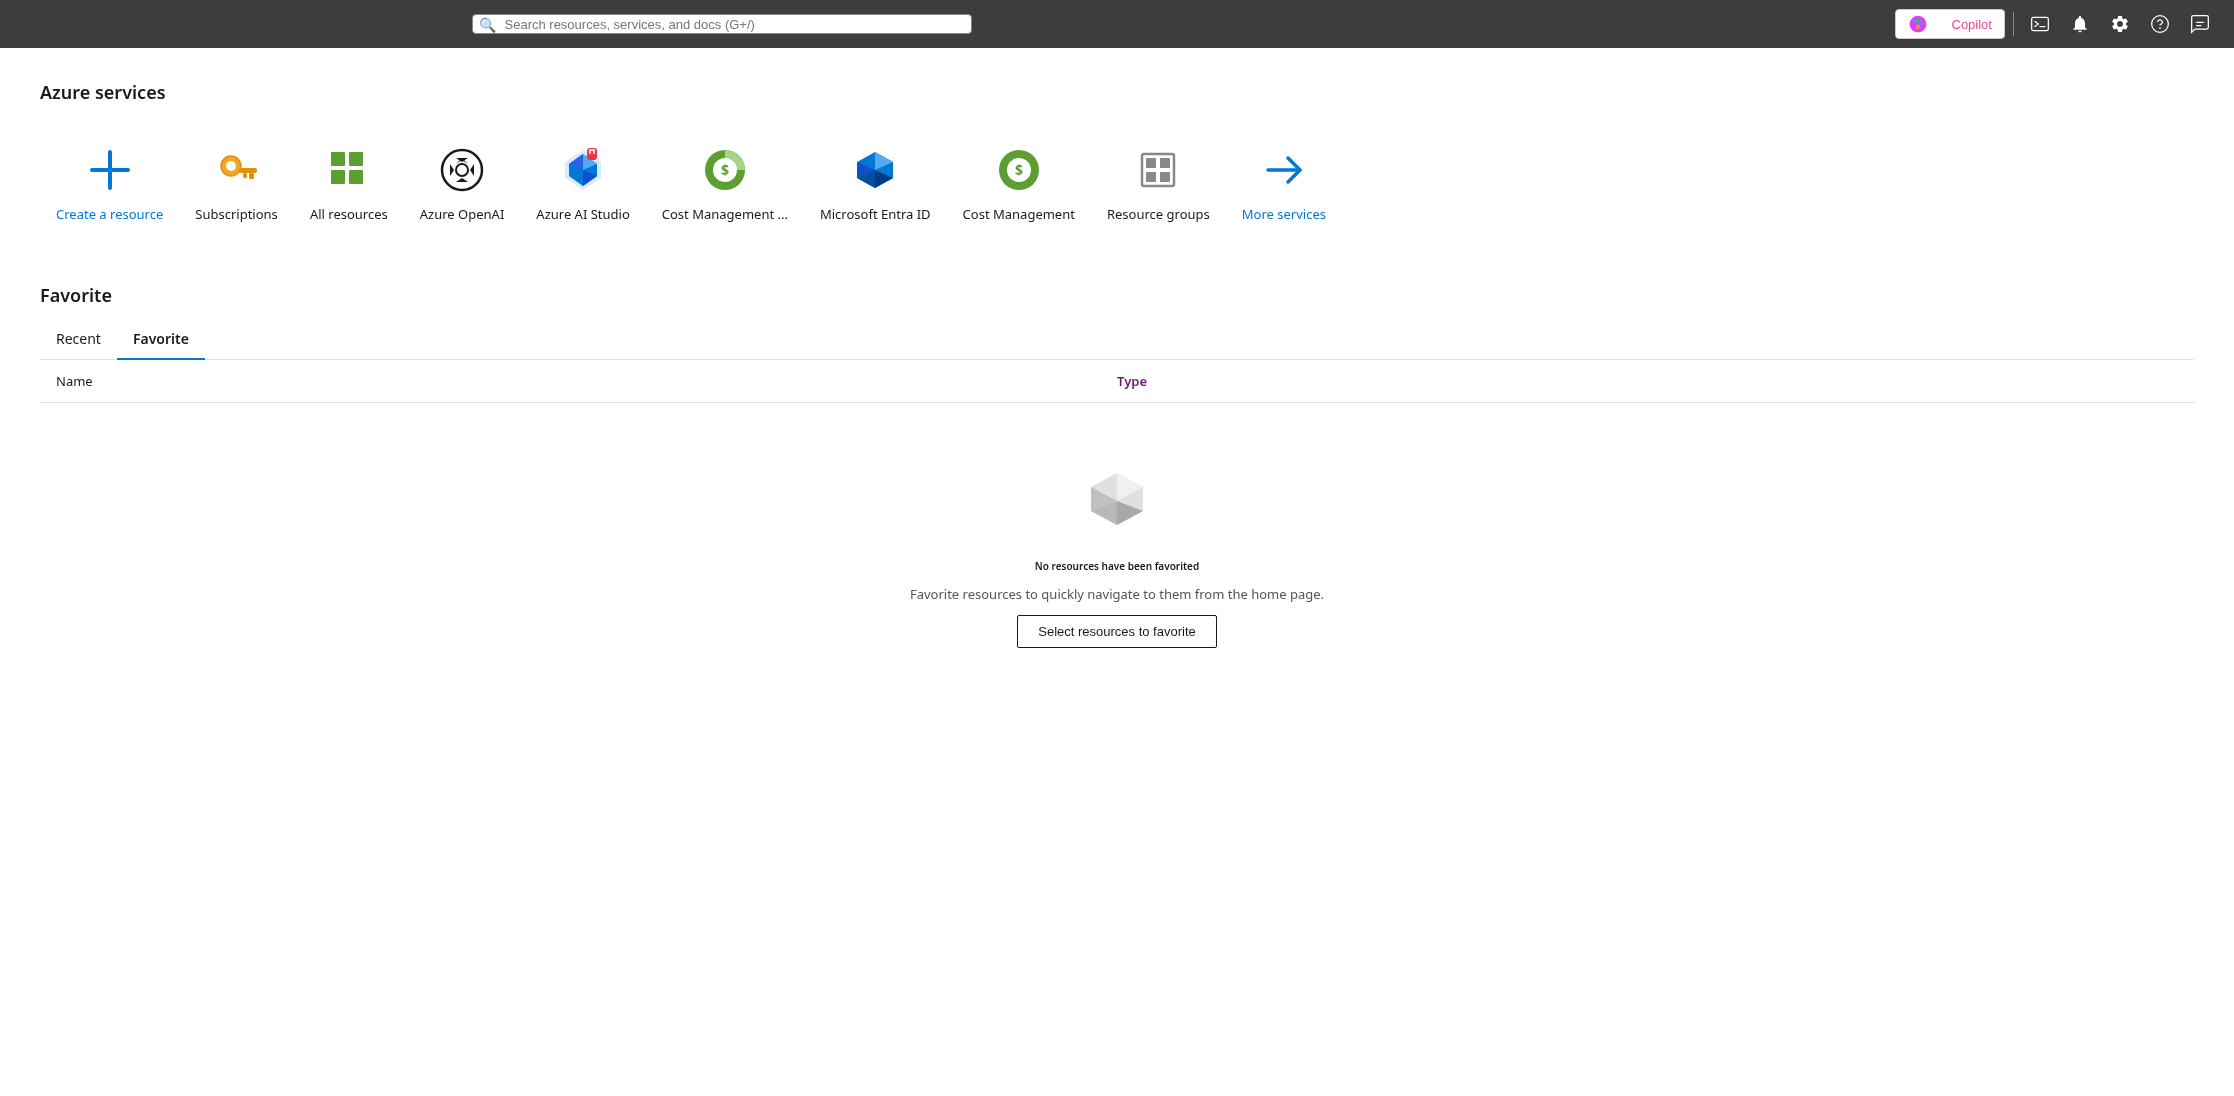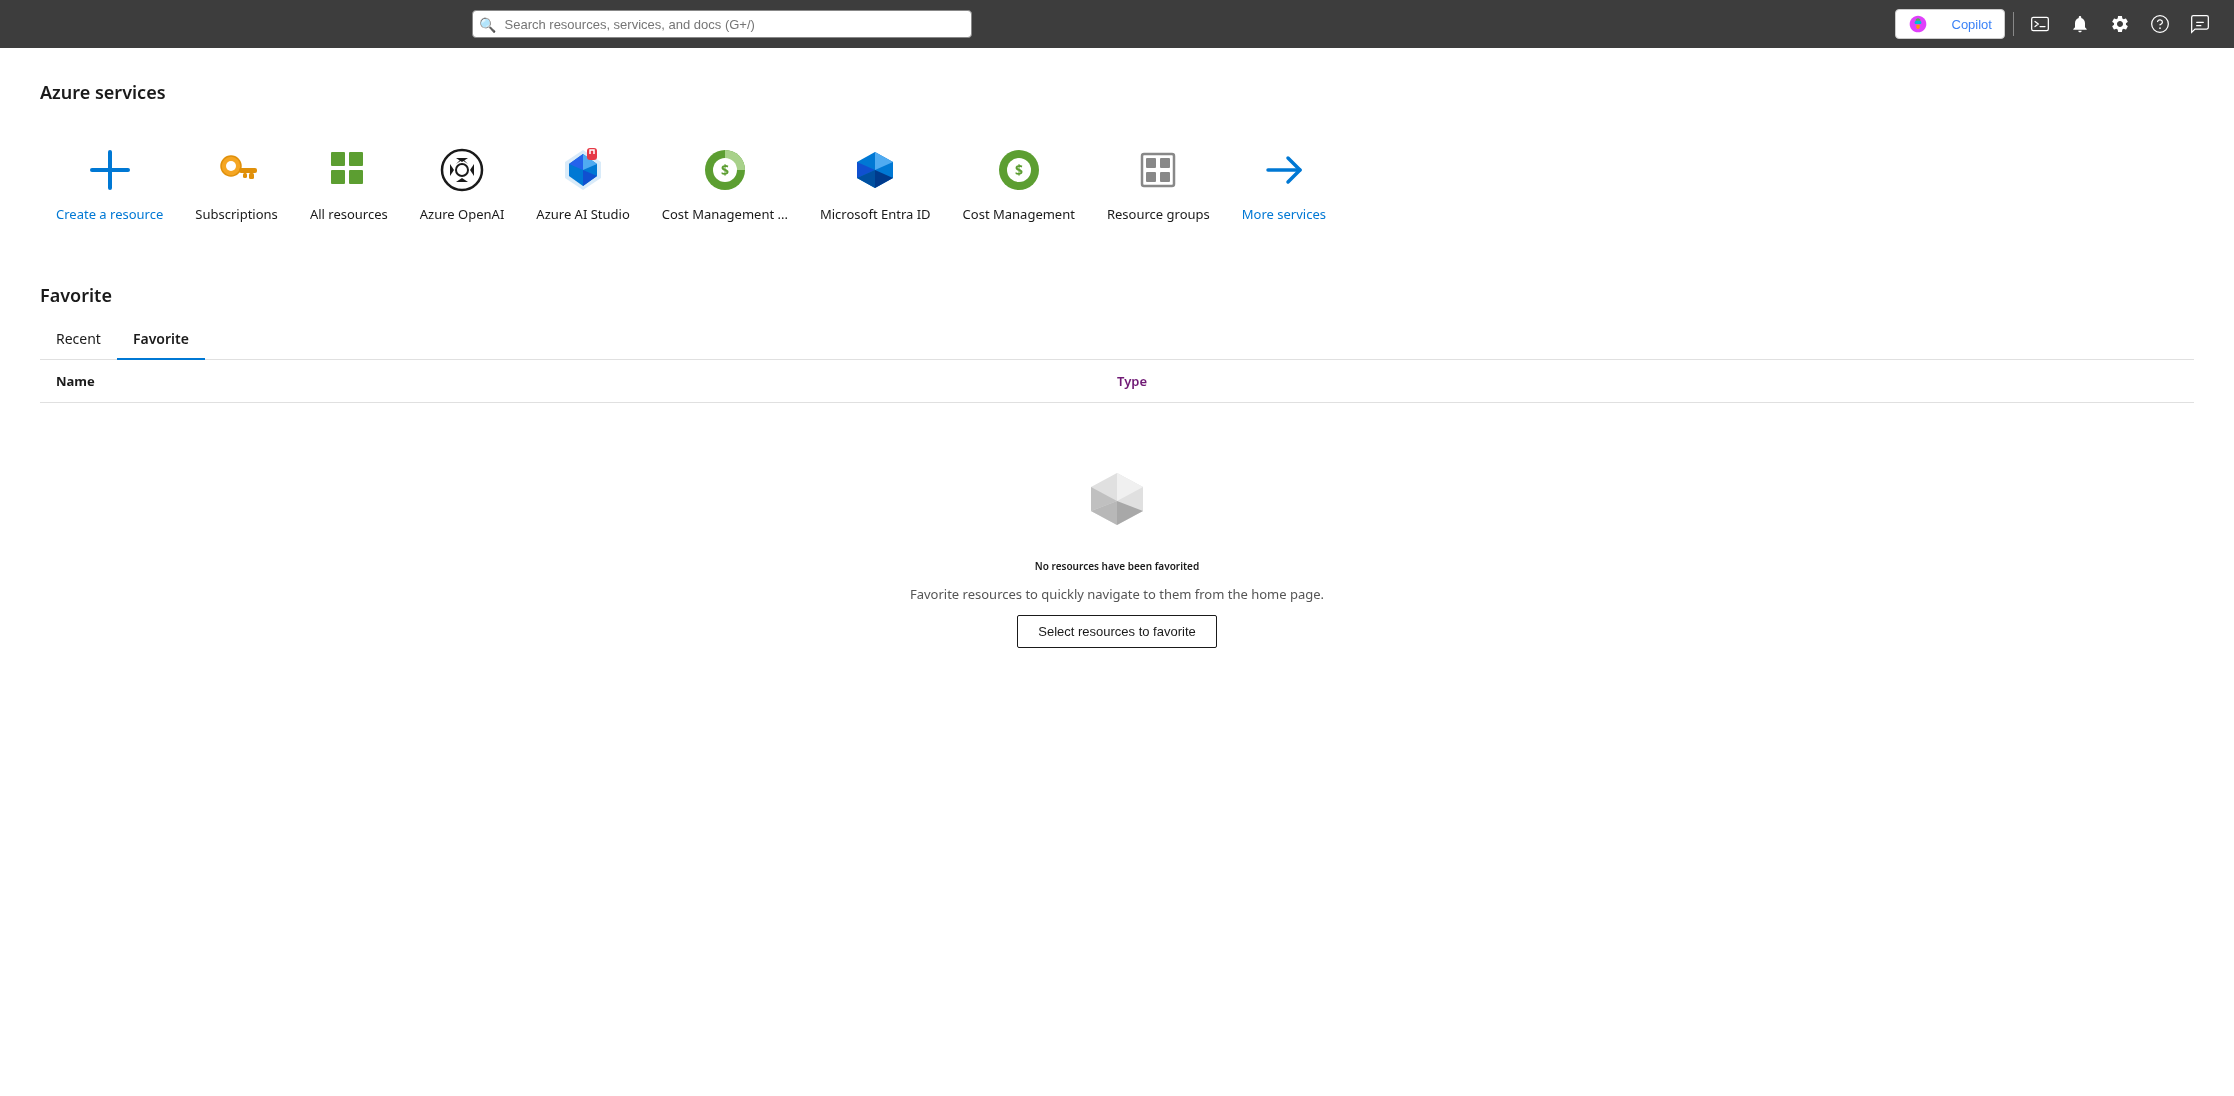--- a/index.html
+++ b/index.html
@@ -24,21 +24,21 @@
     .search-bar {
       flex: 0 0 500px;
       margin: 0 auto;
       position: relative;
       display: flex;
       align-items: center;
     }
 
     .search-bar input {
       width: 100%;
-      height: 28px;
+      height: 20px;
       border-radius: 4px;
       border: 1px solid #888;
       background: #fff;
       padding: 0 12px 0 32px;
       font-size: 13px;
       color: #555;
       outline: none;
     }
 
     .search-icon-wrap {
@@ -58,21 +58,21 @@
     .copilot-btn {
       display: flex;
       align-items: center;
       gap: 24px;
       background: #fff;
       border: 1px solid #ccc;
       border-radius: 4px;
       padding: 4px 12px;
       font-size: 13px;
       cursor: pointer;
-      color: #3b82f6;
+      color: #ec4899;
       font-weight: 500;
       text-align: right;
     }
 
     .copilot-icon {
       width: 20px;
       height: 20px;
     }
 
     .divider-v {
@@ -180,21 +180,21 @@
     .table-header {
       display: flex;
       padding: 12px 16px;
       border-bottom: 1px solid #e0e0e0;
       background: #fff;
     }
 
     .col-name {
       flex: 0 0 50%;
       font-size: 13px;
-      font-weight: 700;
+      font-weight: 400;
       color: #1a1a1a;
     }
 
     .col-type {
       flex: 0 0 50%;
       font-size: 13px;
       font-weight: 600;
       color: #701a75;
     }
 

